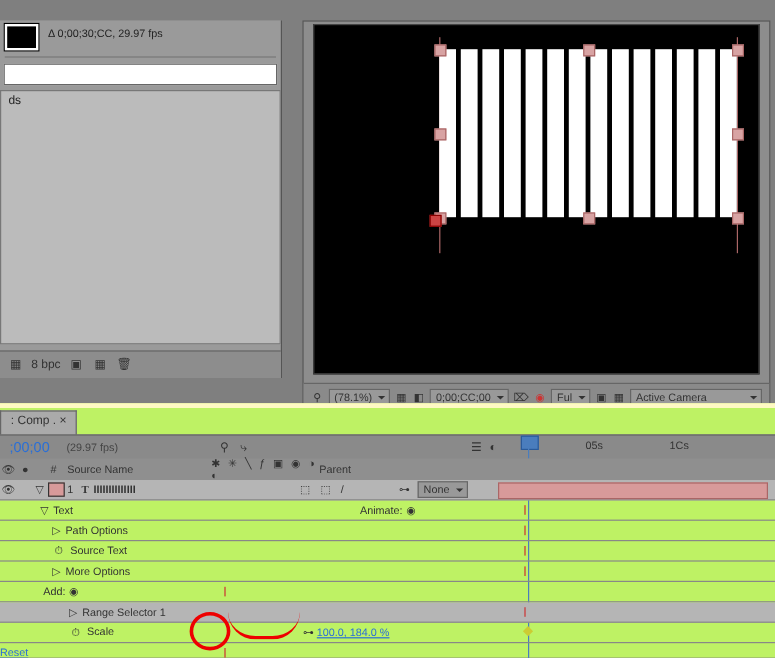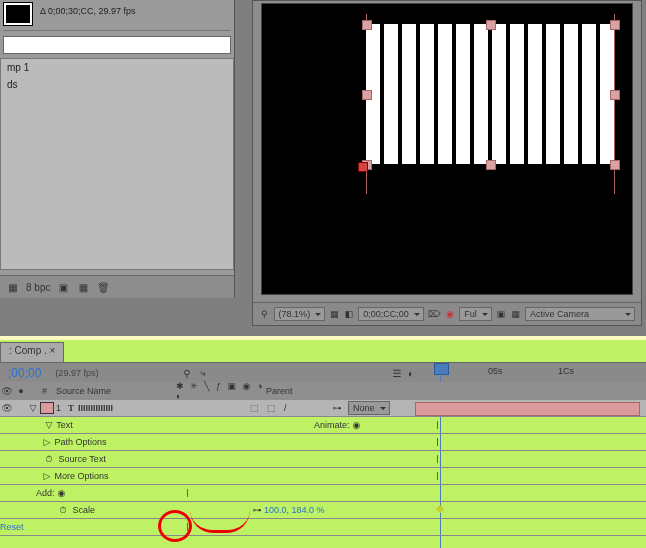--- a/index.html
+++ b/index.html
@@ -1,16 +1,16 @@
 <!DOCTYPE html>
 <html><head>
 <meta charset="utf-8">
 <style>
 html,body{margin:0;padding:0;background:#7f7f7f;font-family:Tahoma,Arial,sans-serif;font-size:10px;color:#333;width:646px;height:548px;overflow:hidden}
-.top-area{position:absolute;left:0;top:0;right:0;height:328px}
+.top-area{position:absolute;left:0;top:17px;right:0;height:328px}
 .project-panel{position:absolute;left:0;top:0;width:234px;height:298px;background:#9a9a9a;border-right:1px solid #555}
 .thumb{position:absolute;left:3px;top:2px;width:28px;height:22px;background:#fff;border:1px solid #000}
 .thumb::after{content:"";position:absolute;left:2px;top:2px;right:2px;bottom:2px;background:#000}
 .info-line{position:absolute;left:40px;top:6px;font-size:9px;color:#222}
 .hr{position:absolute;left:4px;top:30px;right:4px;border-top:1px solid #777}
 .search{position:absolute;left:3px;top:36px;width:226px;height:16px;background:#fff;border:1px solid #666}
 .tree{position:absolute;left:0;top:58px;right:0;height:210px;background:#bbb;border:1px solid #777}
 .tree-row{padding:3px 6px;font-size:10px;color:#222}
 .proj-foot{position:absolute;left:0;bottom:0;right:0;height:22px;background:#8d8d8d;border-top:1px solid #666;display:flex;align-items:center;gap:6px;padding:0 6px}
 .ic{width:14px;height:14px;display:inline-flex;align-items:center;justify-content:center;color:#333}
@@ -36,41 +36,40 @@
 .col-head{position:absolute;left:0;top:42px;right:0;height:18px;background:#8f8f8f;border-bottom:1px solid #666;display:flex;align-items:center;font-size:9px}
 .layers{position:absolute;left:0;top:60px;right:0;bottom:0}
 .row{height:16px;display:flex;align-items:center;border-bottom:1px solid #888;font-size:9px}
 .row .left{width:250px;display:flex;align-items:center;position:relative;height:100%}
 .row .mid{width:165px;display:flex;align-items:center;position:relative;height:100%}
 .row .tl-area{flex:1;position:relative;height:100%}
 .layer-bar{position:absolute;left:0;top:2px;right:6px;height:12px;background:#d89a9a;border:1px solid #a66}
 .ind{width:14px;text-align:center}
 .twirl{width:10px;display:inline-block;text-align:center;cursor:pointer}
 .sel{background:#b5b5b5}
-.depth1{padding-left:44px}
+.depth1{padding-left:32px}
 .depth2{padding-left:42px}
 .depth3{padding-left:56px}
 .red-ann{position:absolute;border:3px solid #e00;border-radius:50%;pointer-events:none}
 .red-arc{position:absolute;width:60px;height:20px;border-bottom:3px solid #e00;border-radius:0 0 40px 40px;pointer-events:none}
-.val{color:#2a6fd6;cursor:ew-resize}
+.val{color:#2a6fd6;text-decoration:underline;cursor:ew-resize}
 .sw{width:12px;height:10px;border:1px solid #333;margin:0 2px}
 .ticks{position:absolute;left:0;top:0;height:100%}
 .ticks span{position:absolute;top:4px;width:1px;height:8px;background:#c33}
 </style>
 </head>
 <body>
 
 <div class="top-area">
   <div class="project-panel">
     <div class="thumb"></div>
     <div class="info-line">Δ 0;00;30;CC, 29.97 fps</div>
     <div class="hr"></div>
     <div class="search"></div>
     <div class="tree">
-      <div class="tree-row">mp 1</div>
       <div class="tree-row">ds</div>
     </div>
     <div class="proj-foot">
       <span class="ic">▦</span>
       <span>8 bpc</span>
       <span class="ic">▣</span>
       <span class="ic">▦</span>
       <span class="ic">🗑</span>
     </div>
   </div>
@@ -171,21 +170,21 @@
       <div class="tl-area">
         <div class="layer-bar"></div>
       </div>
     </div>
 
     <div class="row">
       <div class="left">
           <span class="depth1"><span class="twirl">▽</span> <span>Text</span></span>
         </div>
       <div class="mid">
-          <span style="margin-left:64px">Animate:</span> 
+          <span style="margin-left:50px">Animate:</span> 
           <span class="ic">◉</span>
         </div>
       <div class="tl-area">
           <div class="ticks">
             <span style="left:22px"></span>
           </div>
         </div>
     </div>
 
     <div class="row">
@@ -229,20 +228,31 @@
           <span style="margin-left:36px">Add:</span> 
           <span class="ic">◉</span>
         </div>
       <div class="tl-area">
           <div class="ticks">
             <span style="left:22px"></span>
           </div>
         </div>
     </div>
 
+    <div class="row sel">
+      <div class="left">
+          <span class="depth3"><span class="twirl">▷</span> <span>Range Selector 1</span></span>
+        </div>
+      <div class="mid"></div>
+      <div class="tl-area">
+          <div class="ticks">
+            <span style="left:22px"></span>
+          </div>
+        </div>
+    </div>
 
     <div class="row" style="position:relative">
       <div class="left">
           <span class="depth3"><span class="ic">⏱</span> <span>Scale</span></span>
         </div>
       <div class="mid">
           <span class="ic">⊶</span> 
           <span class="val">100.0, 184.0 %</span>
         </div>
       <div class="tl-area">

